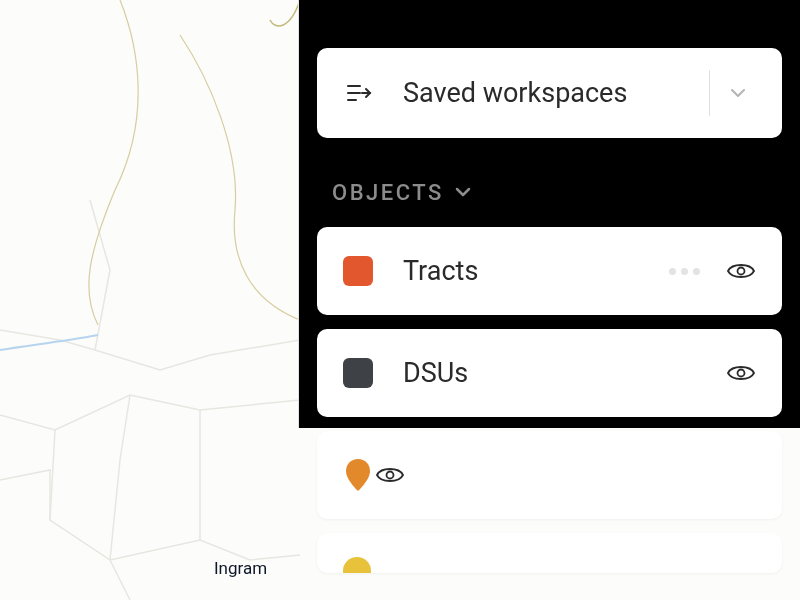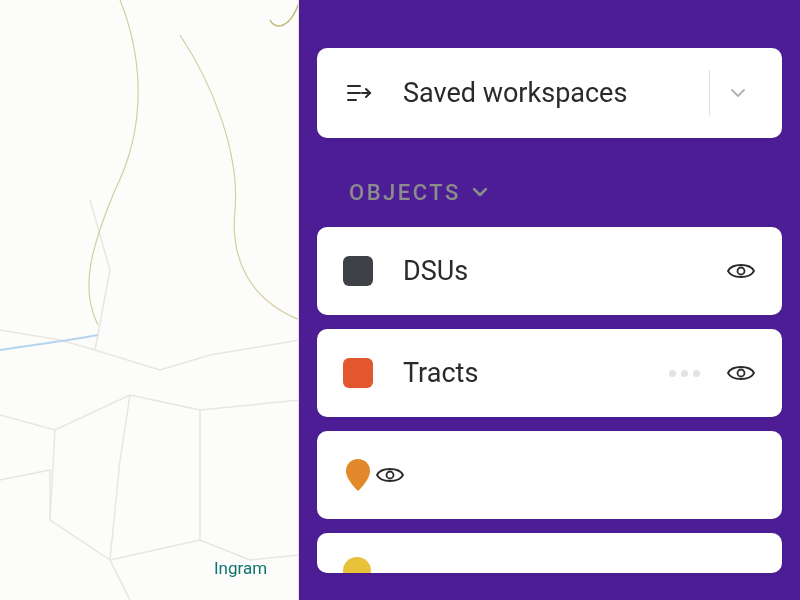--- a/index.html
+++ b/index.html
@@ -7,30 +7,30 @@
   .map-bg {
     position: absolute;
     inset: 0;
     background: #fcfcfa;
     z-index: 0;
   }
   .map-bg svg { width: 100%; height: 100%; }
   .map-label {
     position: absolute;
     font-size: 17px;
-    color: #0f766e;
+    color: #0f172a;
     font-weight: 400;
   }
   .panel {
     position: absolute;
     top: 0;
     right: 0;
     width: 502px;
-    height: 600px;
-    background: #4c1d95;
+    height: 428px;
+    background: #000000;
     border-left: 1px solid #e2e2e2;
     padding: 0 18px;
     z-index: 10;
   }
   .workspace-selector {
     margin-top: 48px;
     background: #ffffff;
     border-radius: 10px;
     height: 90px;
     display: flex;
@@ -58,21 +58,21 @@
   }
   .workspace-selector .ws-chevron {
     width: 40px;
     display: flex;
     align-items: center;
     justify-content: center;
     color: #9a9a9a;
   }
   .section-header {
     margin-top: 42px;
-    margin-left: 32px;
+    margin-left: 15px;
     display: flex;
     align-items: center;
     gap: 10px;
   }
   .section-header .sh-label {
     font-size: 22px;
     letter-spacing: 2.5px;
     color: #8c8c8c;
     font-weight: 500;
     text-transform: uppercase;
@@ -188,47 +188,47 @@
     <span class="sh-chevron">
       <svg width="18" height="12" viewBox="0 0 18 12">
           <polyline points="3,3 9,9 15,3" stroke="#8c8c8c" stroke-width="2.5" fill="none" stroke-linecap="round" stroke-linejoin="round"></polyline>
         </svg>
     </span>
   </div>
 
   <div class="objects-list">
 
     <div class="object-card">
-      <div class="swatch" style="background:#3e4146"></div>
-      <span class="obj-label">DSUs</span>
-      <span class="eye">
-        <svg width="30" height="20" viewBox="0 0 30 20">
-            <path d="M2 10 C6 2, 24 2, 28 10 C24 18, 6 18, 2 10 Z" stroke="#2a2a2a" stroke-width="1.8" fill="none"></path>
-            <circle cx="15" cy="10" r="3.5" stroke="#2a2a2a" stroke-width="1.8" fill="none"></circle>
-          </svg>
-      </span>
-    </div>
-
-    <div class="object-card">
       <div class="swatch" style="background:#e2572e"></div>
       <span class="obj-label">Tracts</span>
       <div class="more-dots">
           <span></span>
           <span></span>
           <span></span>
         </div>
       <span class="eye">
         <svg width="30" height="20" viewBox="0 0 30 20">
             <path d="M2 10 C6 2, 24 2, 28 10 C24 18, 6 18, 2 10 Z" stroke="#2a2a2a" stroke-width="1.8" fill="none"></path>
             <circle cx="15" cy="10" r="3.5" stroke="#2a2a2a" stroke-width="1.8" fill="none"></circle>
           </svg>
       </span>
     </div>
 
     <div class="object-card">
+      <div class="swatch" style="background:#3e4146"></div>
+      <span class="obj-label">DSUs</span>
+      <span class="eye">
+        <svg width="30" height="20" viewBox="0 0 30 20">
+            <path d="M2 10 C6 2, 24 2, 28 10 C24 18, 6 18, 2 10 Z" stroke="#2a2a2a" stroke-width="1.8" fill="none"></path>
+            <circle cx="15" cy="10" r="3.5" stroke="#2a2a2a" stroke-width="1.8" fill="none"></circle>
+          </svg>
+      </span>
+    </div>
+
+    <div class="object-card">
       <svg class="pin" viewBox="0 0 28 36">
         <path d="M14 2 C7 2 2 7 2 14 C2 23 14 34 14 34 C14 34 26 23 26 14 C26 7 21 2 14 2 Z" fill="#e28a2b"></path>
       </svg>
       <span class="eye">
         <svg width="30" height="20" viewBox="0 0 30 20">
             <path d="M2 10 C6 2, 24 2, 28 10 C24 18, 6 18, 2 10 Z" stroke="#2a2a2a" stroke-width="1.8" fill="none"></path>
             <circle cx="15" cy="10" r="3.5" stroke="#2a2a2a" stroke-width="1.8" fill="none"></circle>
           </svg>
       </span>
     </div>

